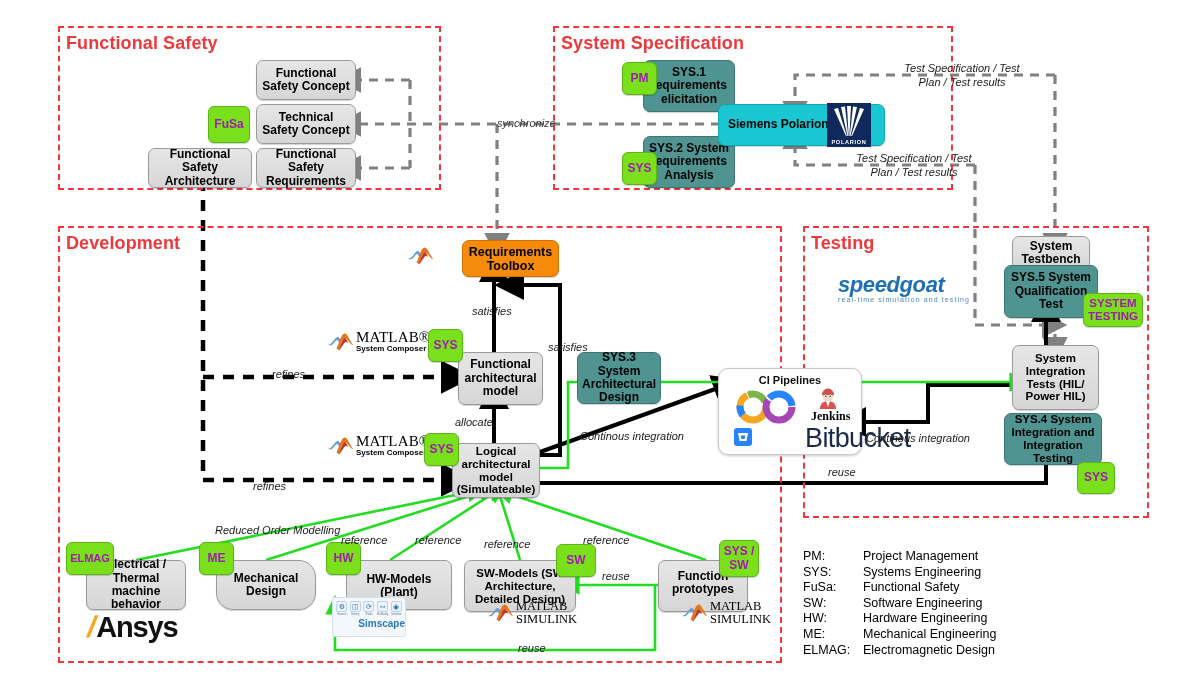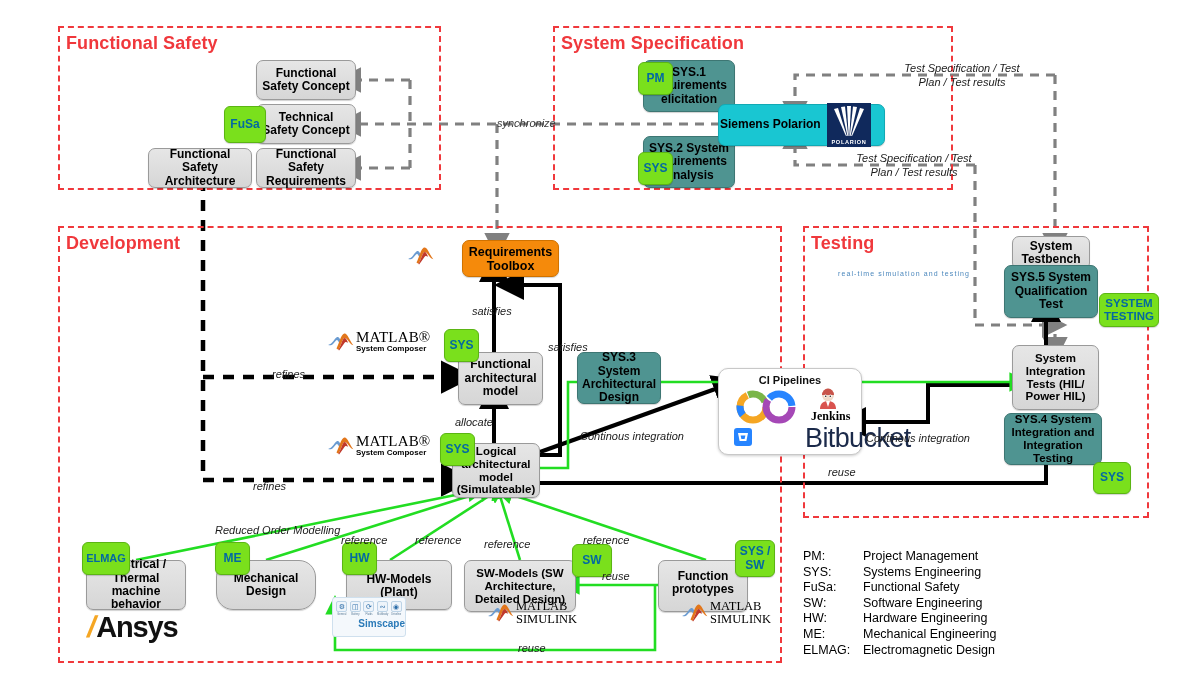--- a/index.html
+++ b/index.html
@@ -27,23 +27,23 @@
     display:flex; align-items:center; justify-content:center; text-align:center;
     line-height:1.12; font-size:12px; padding:2px 3px;
     box-shadow:0 1px 1px rgba(0,0,0,.18);
   }
   .nbox.grey { background:linear-gradient(#e6e6e6,#d6d6d6); }
   .nbox.teal { background:#4f9491; border-color:#3d7673; color:#000; }
   .nbox.cyan { background:#19c6d2; border-color:#12a9b4; }
   .nbox.orange { background:#f58a0b; border-color:#d07200;margin-left:16px; }
   .badge {
     position:absolute; background:#7ae01c; border:1px solid #5bb513; border-radius:6px;
-    color:#0369a1; font-weight:bold; font-size:12px;
+    color:#a21caf; font-weight:bold; font-size:12px;
     display:flex; align-items:center; justify-content:center; text-align:center;
-    line-height:1.1; box-shadow:0 1px 1px rgba(0,0,0,.18); z-index:6;margin-left:16px;
+    line-height:1.1; box-shadow:0 1px 1px rgba(0,0,0,.18); z-index:6;
   }
 
   
   .elabel {
     position:absolute; font-size:11px; color:#1b1b1b; white-space:nowrap;
     background:transparent; z-index:7;font-style:italic;
   }
   .elabel.two { line-height:1.25; white-space:normal; text-align:center; }
   .elabel.grey { color:#3b3b3b; }
 
@@ -178,21 +178,21 @@
   <div class="nbox grey" style="left:148px; top:148px; width:104px; height:40px;">Functional Safety Architecture</div>
   <div class="nbox grey" style="left:256px; top:148px; width:100px; height:40px;">Functional Safety Requirements</div>
   <div class="badge" style="left:208px; top:106px; width:42px; height:37px;">FuSa</div>
 
   <div class="nbox teal" style="left:643px; top:60px; width:92px; height:52px;">SYS.1 requirements elicitation</div>
   <div class="badge" style="left:622px; top:62px; width:35px; height:33px;">PM</div>
 
   <div class="nbox teal" style="left:643px; top:136px; width:92px; height:52px;">SYS.2 System requirements Analysis</div>
   <div class="badge" style="left:622px; top:152px; width:35px; height:33px;">SYS</div>
 
-  <div class="nbox cyan" style="left:718px; top:104px; width:167px; height:42px; justify-content:flex-start; padding-left:1px; font-size:12px;">
+  <div class="nbox cyan" style="left:718px; top:104px; width:167px; height:42px; justify-content:flex-start; padding-left:9px; font-size:12px;">
     <span>Siemens Polarion</span>
   </div>
   <div class="polarion" style="left:827px; top:103px;">
     <svg width="44" height="44" viewBox="0 0 44 44" style="position:absolute;left:0;top:0;">
       <rect width="44" height="44" fill="#10295c"></rect>
       <g fill="#ffffff">
         <polygon points="22,40 7,6 11,5"></polygon>
         <polygon points="22,40 14,4 18,3.5"></polygon>
         <polygon points="22,40 20,3 24,3"></polygon>
         <polygon points="22,40 26,3.5 30,4"></polygon>
@@ -279,20 +279,21 @@
       <path d="M5,6 h10 l-1.6,8 h-6.8 z" fill="#fff"></path>
       <path d="M7.6,8.5 h4.8 l-.8,3.6 h-3.2 z" fill="#2684ff"></path>
     </svg>
     <div class="bitbucket-word" style="left:38px; top:54px;margin-left:48px;">Bitbucket</div>
   </div>
   <div class="elabel" style="left:580px; top:430px;">Continous integration</div>
   <div class="elabel" style="left:866px; top:432px;">Continous integration</div>
   <div class="elabel" style="left:828px; top:466px;">reuse</div>
 
   <div class="speedgoat" style="left:838px; top:272px;">
+    <div class="sg1">speedgoat</div>
     <div class="sg2">real-time simulation and testing</div>
   </div>
 
   <div class="nbox grey" style="left:1012px; top:236px; width:78px; height:34px;">System Testbench</div>
   <div class="nbox teal" style="left:1004px; top:265px; width:94px; height:53px;">SYS.5 System Qualification Test</div>
   <div class="badge" style="left:1083px; top:293px; width:60px; height:34px; font-size:11.5px;">SYSTEM TESTING</div>
 
   <div class="nbox grey" style="left:1012px; top:345px; width:87px; height:65px; font-size:11.5px;">System Integration Tests (HIL/ Power HIL)</div>
   <div class="nbox teal" style="left:1004px; top:413px; width:98px; height:52px; font-size:11.5px;">SYS.4 System Integration and Integration Testing</div>
   <div class="badge" style="left:1077px; top:462px; width:38px; height:32px;">SYS</div>

